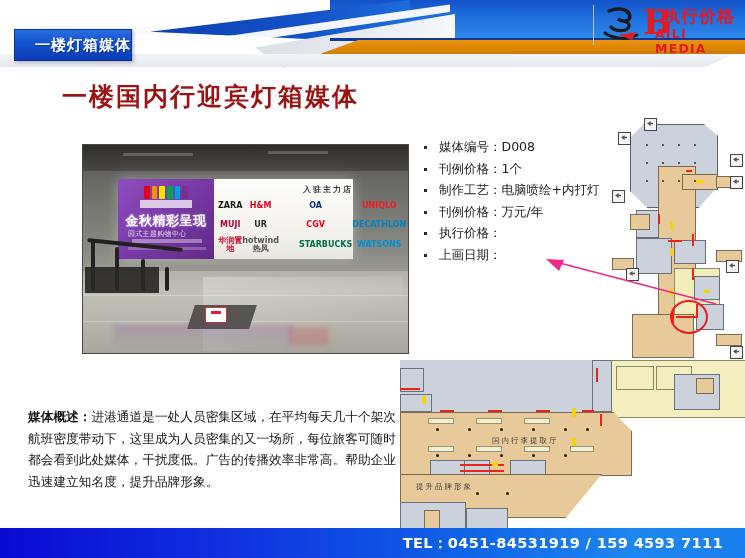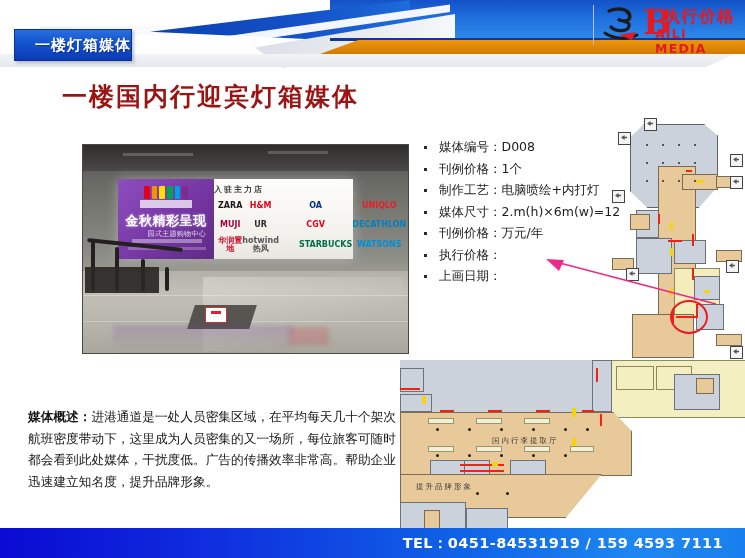--- a/index.html
+++ b/index.html
@@ -113,29 +113,29 @@
   }
   .lb-logo-bars{position:absolute;left:26px;top:7px;width:44px;height:13px;display:flex;gap:2px;}
   .lb-logo-bars i{display:block;flex:1;height:100%;border-radius:1px;}
   .lb-logo-sub{position:absolute;left:22px;top:21px;width:52px;height:8px;background:rgba(255,255,255,.72);}
   .lb-cn{
     position:absolute;left:6px;top:33px;width:84px;text-align:center;
     color:#ffffff;font-size:13px;font-weight:bold;letter-spacing:.5px;
     text-shadow:0 0 3px rgba(255,255,255,.5);
     font-family:"DejaVu Sans","Liberation Sans",sans-serif;
   }
-  .lb-cn2{position:absolute;left:10px;top:50px;width:78px;text-align:right;color:rgba(255,255,255,.82);font-size:7px;letter-spacing:.3px;}
+  .lb-cn2{position:absolute;left:10px;top:50px;width:78px;text-align:left;color:rgba(255,255,255,.82);font-size:7px;letter-spacing:.3px;}
   .lb-cn3{position:absolute;left:14px;top:60px;width:70px;height:4px;background:rgba(255,255,255,.38);}
   .lb-cn4{position:absolute;left:10px;top:68px;width:78px;height:3px;background:rgba(255,255,255,.24);}
 
   .lb-right{
     flex:1;height:100%;background:linear-gradient(180deg,#fdfdfb 0%,#f3f1ec 70%,#e8e6e0 100%);
     position:relative;
   }
-  .lb-head{position:absolute;left:0;top:5px;width:100%;text-align:left;color:#3d3d3d;font-size:8px;letter-spacing:2px;font-weight:bold;}
+  .lb-head{position:absolute;left:0;top:5px;width:100%;text-align:right;color:#3d3d3d;font-size:8px;letter-spacing:2px;font-weight:bold;}
   .lb-grid{position:absolute;left:4px;top:17px;right:4px;bottom:4px;display:grid;grid-template-columns:repeat(4,1fr);grid-template-rows:repeat(3,1fr);align-items:center;justify-items:center;}
   .lb-grid div{font-size:8px;font-weight:bold;text-align:center;line-height:1;}
 
   
   .ph-rail{position:absolute;left:2px;top:96px;width:120px;height:52px;}
   .ph-rail-bar{position:absolute;background:#23211f;border-radius:2px;}
   .ph-bench{position:absolute;left:2px;top:122px;width:74px;height:26px;background:#2a2826;opacity:.92;}
   .ph-mat{position:absolute;left:108px;top:160px;width:62px;height:24px;background:#4a4845;transform:skewX(-18deg);opacity:.9;}
   .ph-sign{position:absolute;left:122px;top:162px;width:20px;height:14px;background:#fff;border:1px solid #c33;}
   .ph-sign i{display:block;margin:3px auto;width:10px;height:3px;background:#d23;}
@@ -309,24 +309,20 @@
       <div class="spec-row">
         <div class="spec-bullet"></div>
         <div class="spec-text">刊例价格：1个</div>
       </div>
       <div class="spec-row">
         <div class="spec-bullet"></div>
         <div class="spec-text">制作工艺：电脑喷绘+内打灯</div>
       </div>
       <div class="spec-row">
         <div class="spec-bullet"></div>
-        <div class="spec-text">媒体尺寸：2.m(h)×6m(w)=12</div>
-      </div>
-      <div class="spec-row">
-        <div class="spec-bullet"></div>
         <div class="spec-text">刊例价格：万元/年</div>
       </div>
       <div class="spec-row">
         <div class="spec-bullet"></div>
         <div class="spec-text">执行价格：</div>
       </div>
       <div class="spec-row">
         <div class="spec-bullet"></div>
         <div class="spec-text">上画日期：</div>
       </div>

